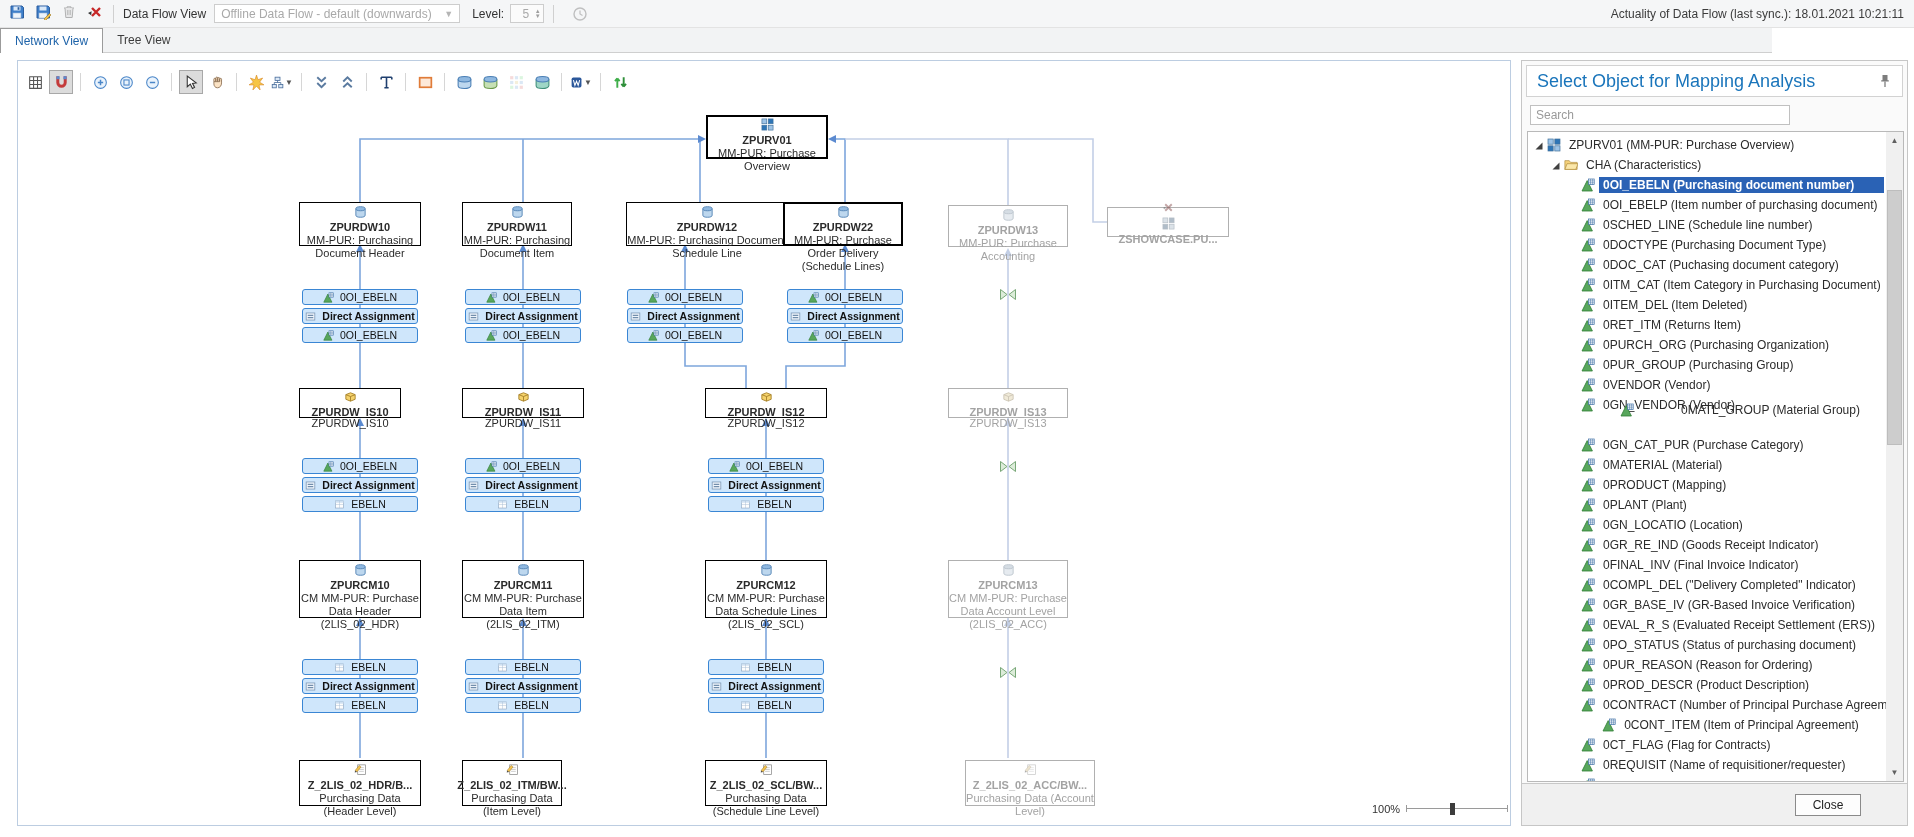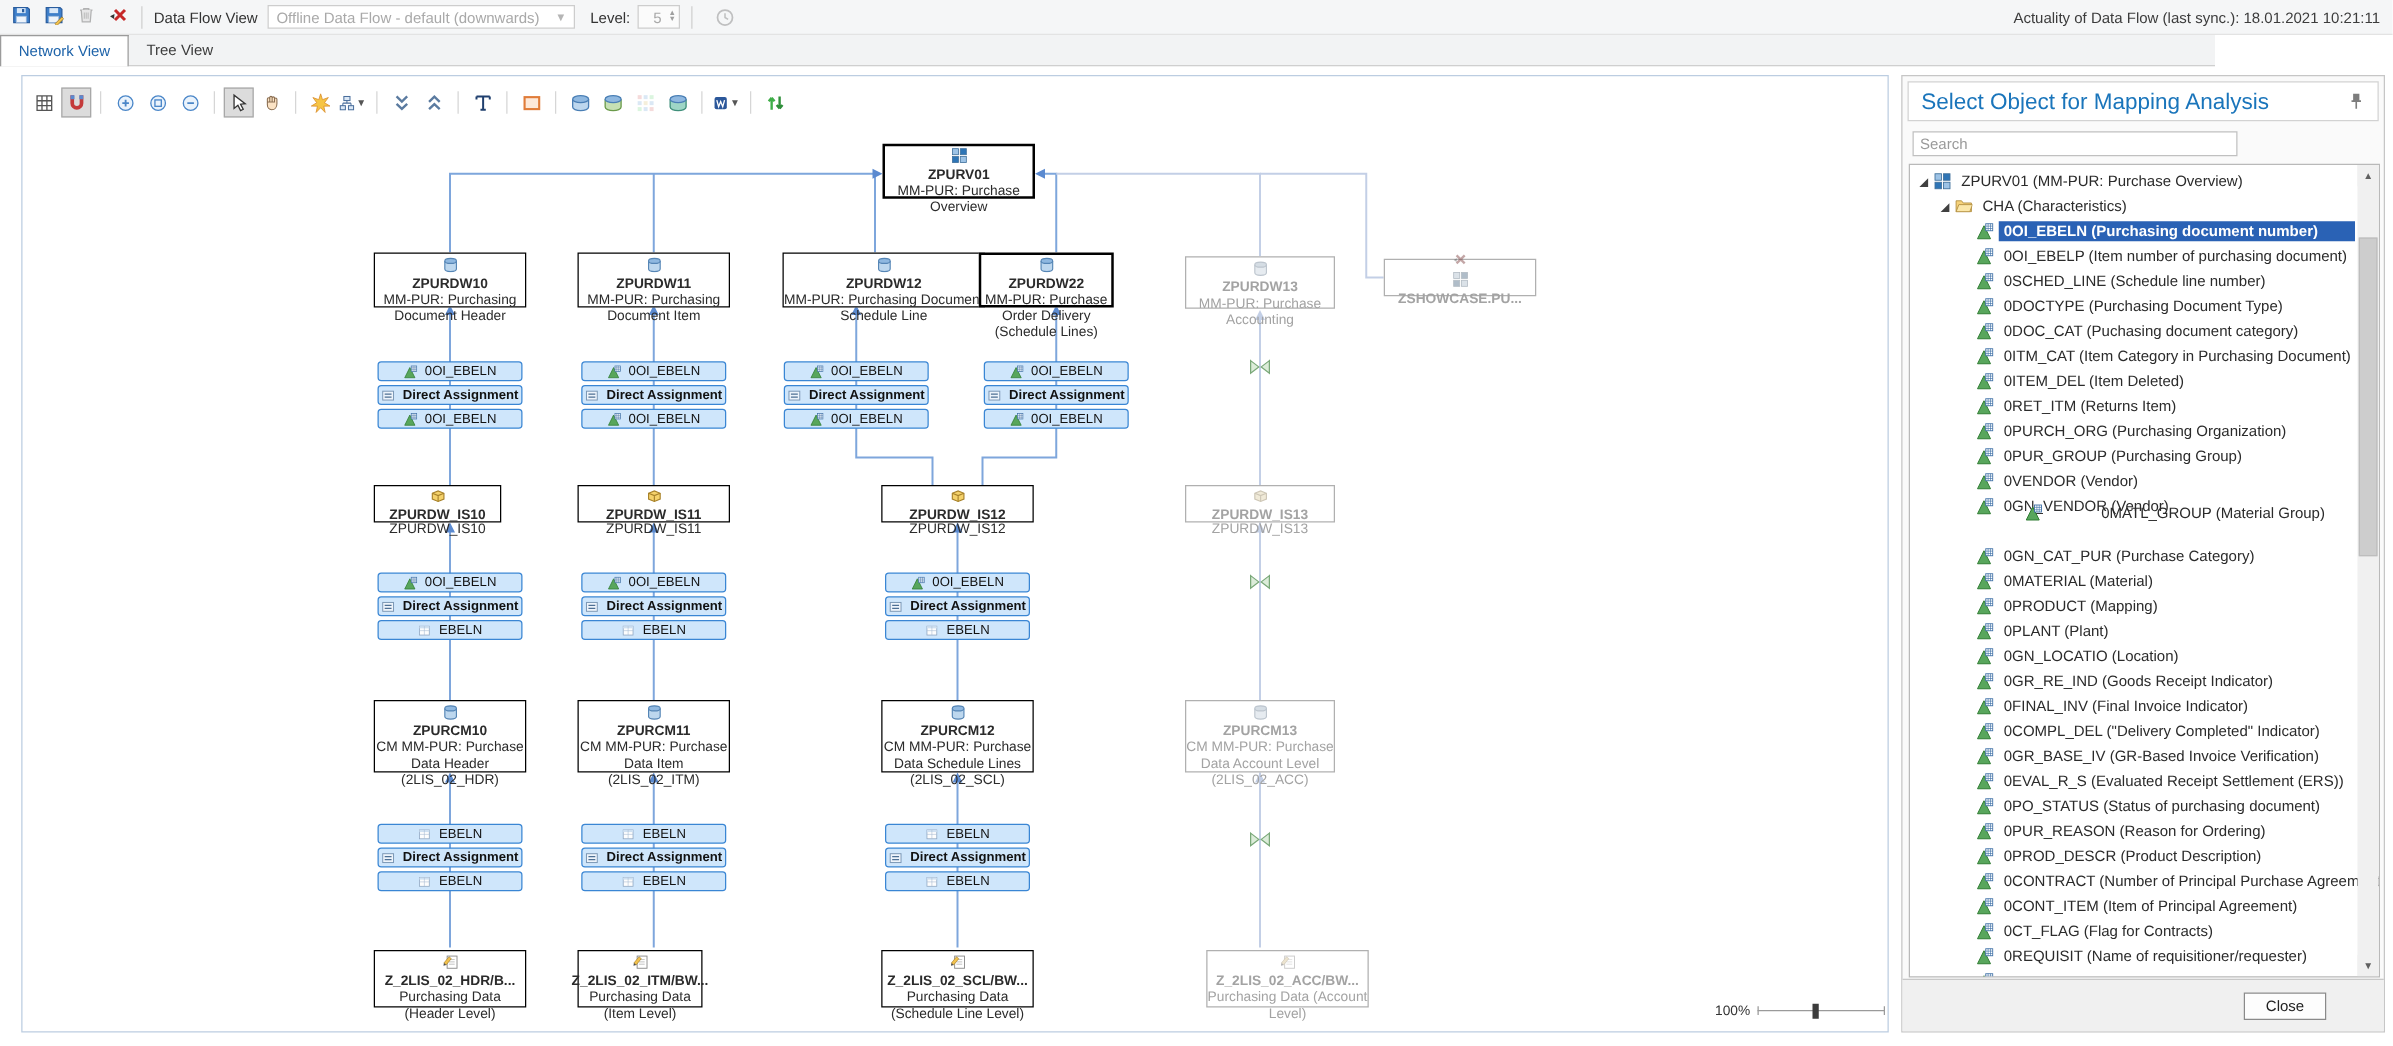--- a/index.html
+++ b/index.html
@@ -350,21 +350,21 @@
         <span style="display:inline-flex;width:13px;height:13px">
           <svg viewBox="0 0 14 14">
             <path d="M2 4v7a5 2.2 0 0 0 10 0V4" fill="#bdd7ee" stroke="#5585b5"></path>
             <ellipse cx="7" cy="4" rx="5" ry="2.2" fill="#8fb8e0" stroke="#5585b5"></ellipse>
           </svg>
         </span>
         <span>ZPURDW10</span>
       </div>
       <div>MM-PUR: Purchasing Document Header</div>
     </div>
-    <div class="gnode" style="left: 462px; top: 202px; width: 122px; height: 44px;">
+    <div class="gnode" style="left: 462px; top: 202px; width: 110px; height: 44px;">
       <div class="ttl">
         <span style="display:inline-flex;width:13px;height:13px">
           <svg viewBox="0 0 14 14">
             <path d="M2 4v7a5 2.2 0 0 0 10 0V4" fill="#bdd7ee" stroke="#5585b5"></path>
             <ellipse cx="7" cy="4" rx="5" ry="2.2" fill="#8fb8e0" stroke="#5585b5"></ellipse>
           </svg>
         </span>
         <span>ZPURDW11</span>
       </div>
       <div>MM-PUR: Purchasing Document Item</div>
@@ -374,21 +374,21 @@
         <span style="display:inline-flex;width:13px;height:13px">
           <svg viewBox="0 0 14 14">
             <path d="M2 4v7a5 2.2 0 0 0 10 0V4" fill="#bdd7ee" stroke="#5585b5"></path>
             <ellipse cx="7" cy="4" rx="5" ry="2.2" fill="#8fb8e0" stroke="#5585b5"></ellipse>
           </svg>
         </span>
         <span>ZPURDW12</span>
       </div>
       <div>MM-PUR: Purchasing Document Schedule Line</div>
     </div>
-    <div class="gnode emph" style="left: 783px; top: 202px; width: 108px; height: 44px;">
+    <div class="gnode emph" style="left: 783px; top: 202px; width: 120px; height: 44px;">
       <div class="ttl">
         <span style="display:inline-flex;width:13px;height:13px">
           <svg viewBox="0 0 14 14">
             <path d="M2 4v7a5 2.2 0 0 0 10 0V4" fill="#bdd7ee" stroke="#5585b5"></path>
             <ellipse cx="7" cy="4" rx="5" ry="2.2" fill="#8fb8e0" stroke="#5585b5"></ellipse>
           </svg>
         </span>
         <span>ZPURDW22</span>
       </div>
       <div>MM-PUR: Purchase Order Delivery (Schedule Lines)</div>
@@ -1159,21 +1159,21 @@
         </div>
         <div class="trow" style="top: 563px; padding-left: 40px;">
           <span class="exp"></span>
           <span class="ticon"><svg viewBox="0 0 14 14">
               <path d="M1 13 L6.2 2.6 L11.4 13 Z" fill="#58a65c" stroke="#2f7d33" stroke-width=".8"></path>
               <rect x="7.6" y="1" width="5.6" height="5.6" fill="#fff" stroke="#3c6ea5" stroke-width=".7"></rect>
               <path d="M7.6 2.9h5.6M7.6 4.8h5.6M9.5 1v5.6M11.4 1v5.6" stroke="#3c6ea5" stroke-width=".5"></path>
             </svg></span>
           <span class="lbl">0CONTRACT (Number of Principal Purchase Agreement)</span>
         </div>
-        <div class="trow" style="top: 583px; padding-left: 40px;">
+        <div class="trow" style="top: 583px; padding-left: 40px; justify-content: center;">
           <span class="exp"></span>
           <span class="ticon"><svg viewBox="0 0 14 14">
               <path d="M1 13 L6.2 2.6 L11.4 13 Z" fill="#58a65c" stroke="#2f7d33" stroke-width=".8"></path>
               <rect x="7.6" y="1" width="5.6" height="5.6" fill="#fff" stroke="#3c6ea5" stroke-width=".7"></rect>
               <path d="M7.6 2.9h5.6M7.6 4.8h5.6M9.5 1v5.6M11.4 1v5.6" stroke="#3c6ea5" stroke-width=".5"></path>
             </svg></span>
           <span class="lbl">0CONT_ITEM (Item of Principal Agreement)</span>
         </div>
         <div class="trow" style="top: 603px; padding-left: 40px;">
           <span class="exp"></span>

